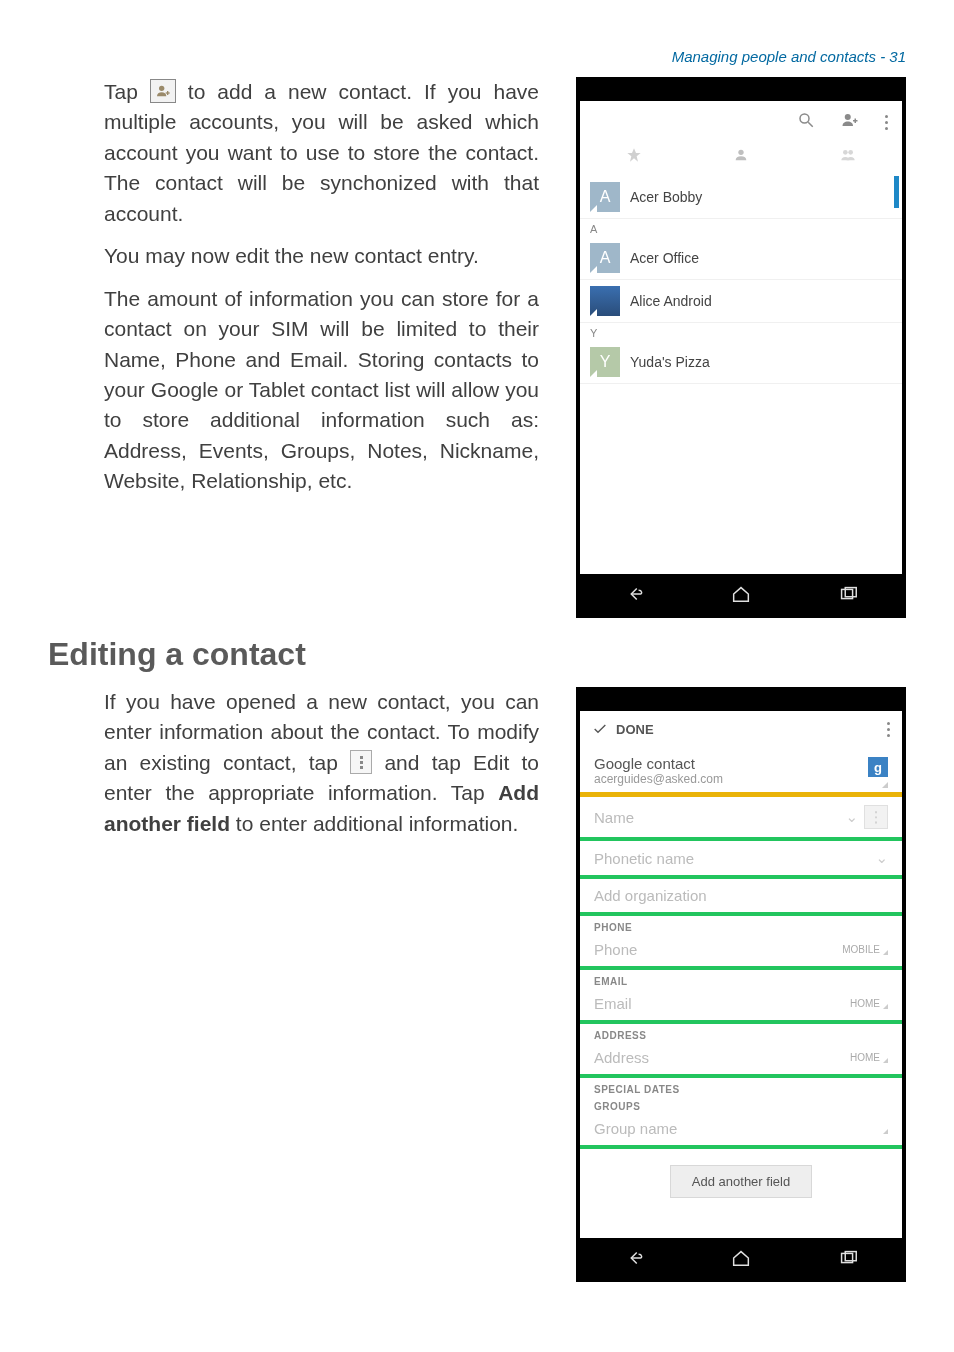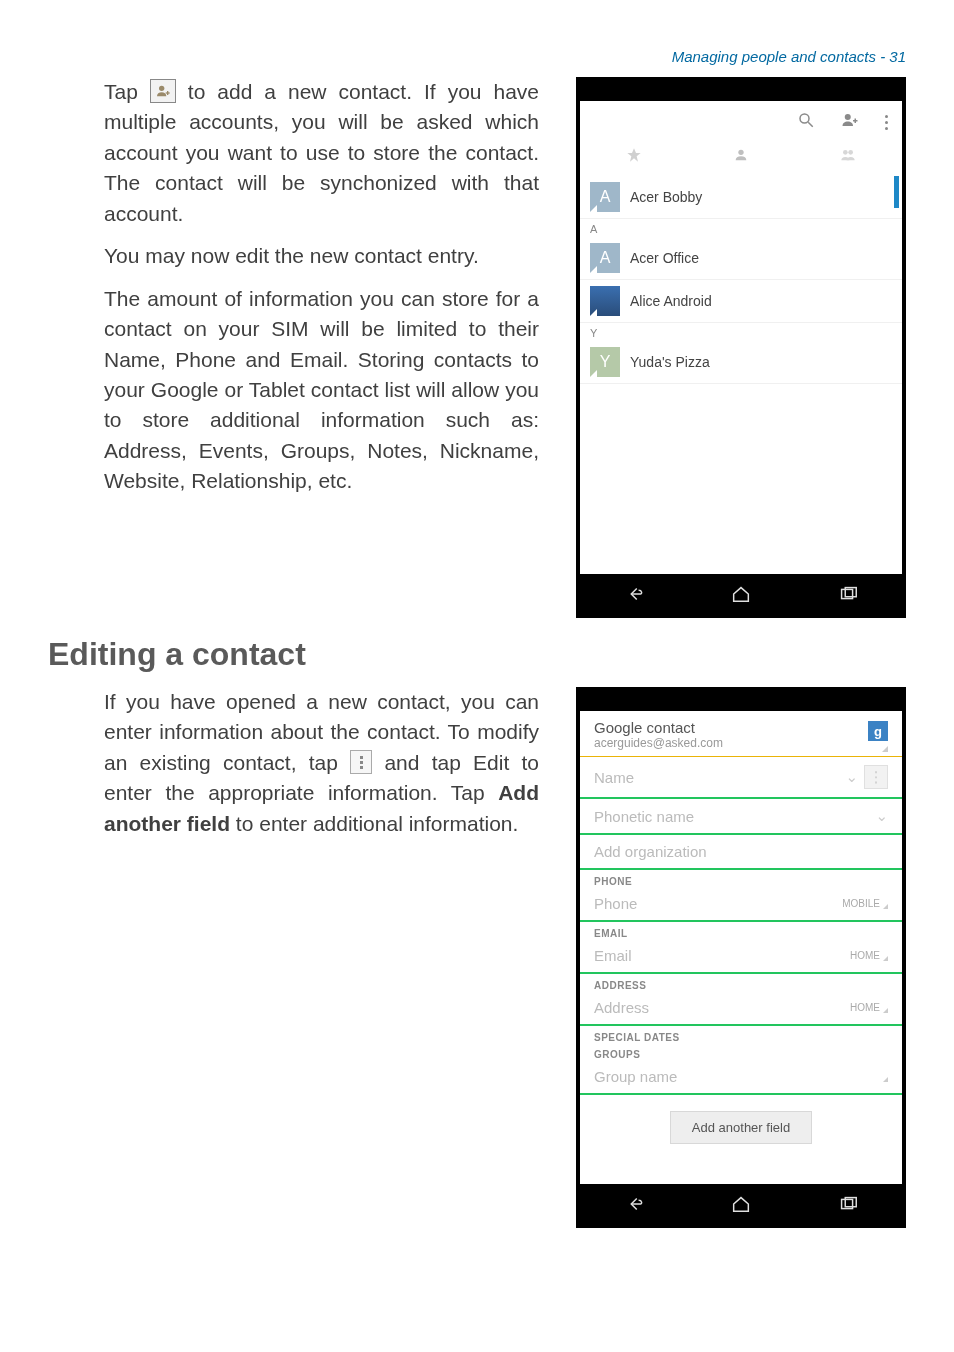--- a/index.html
+++ b/index.html
@@ -176,21 +176,21 @@
     font-size: 13px;
     color: #555;
     font-weight: bold;
   }
   .edit-top .done { display: flex; align-items: center; gap: 8px; }
   .edit-top svg { width: 16px; height: 16px; stroke: #555; }
   .three-dots { display: flex; flex-direction: column; gap: 3px; }
   .three-dots span { width: 3px; height: 3px; background: #888; border-radius: 50%; }
   .edit-block {
     padding: 8px 14px 6px 14px;
-    border-bottom: 1px solid #eab308;
+    border-bottom: 5px solid #eab308;
     position: relative;
   }
   .google-line { color: #555; font-size: 15px; }
   .google-sub  { color: #999; font-size: 12px; }
   .g-badge {
     position: absolute;
     right: 14px;
     top: 10px;
     width: 20px;
     height: 20px;
@@ -215,21 +215,21 @@
     color: #888;
     letter-spacing: 0.5px;
     padding: 6px 14px 0 14px;
     font-weight: bold;
   }
   .field-row {
     display: flex;
     justify-content: space-between;
     align-items: center;
     padding: 8px 14px 8px 14px;
-    border-bottom: 2px solid #22c55e;
+    border-bottom: 4px solid #22c55e;
     color: #bbb;
     font-size: 15px;
     position: relative;
   }
   .field-type {
     font-size: 10px;
     color: #aaa;
     position: relative;
   }
   .field-type .tri {
@@ -398,20 +398,33 @@
         <span> and tap Edit to enter the appropriate information. Tap </span>
         <span class="bold">Add another field</span>
         <span> to enter additional information.</span>
       </p>
     </div>
 
     <div class="phone">
       <div class="phone-inner">
         <div class="status-bar"></div>
 
+        <div class="edit-top">
+          <div class="done">
+            <svg viewBox="0 0 24 24" fill="none">
+                <path d="M4 12l5 5L20 6" stroke-width="2"></path>
+              </svg>
+            <span>DONE</span>
+          </div>
+          <span class="three-dots">
+              <span></span>
+              <span></span>
+              <span></span>
+            </span>
+        </div>
 
         <div class="edit-block">
           <div class="google-line">Google contact</div>
           <div class="google-sub">acerguides@asked.com</div>
           <div class="g-badge">g</div>
           <div class="corner-tri"></div>
         </div>
 
         <div class="field-row">
           <span>Name</span>

